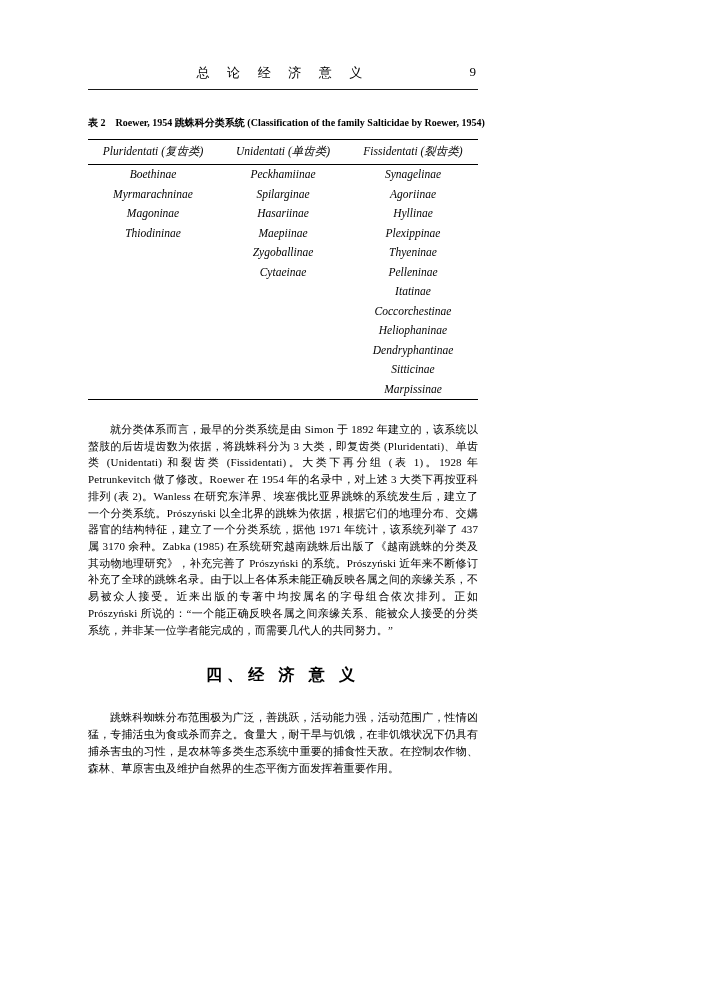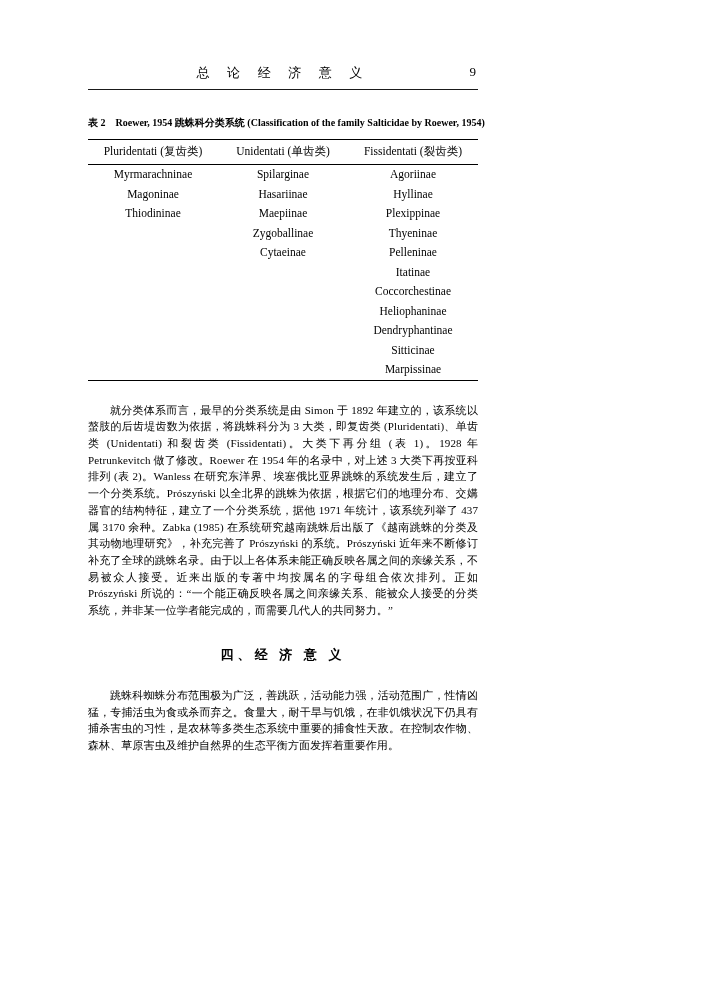--- a/index.html
+++ b/index.html
@@ -41,20 +41,21 @@
     margin: 10px 0 9px;
     white-space: nowrap;
   }
   table.cls-table {
     width: 100%;
     border-collapse: collapse;
     border-top: 1.5px solid #000;
     border-bottom: 1.5px solid #000;
     font-size: 11.5px;
     table-layout: fixed;
+    font-style: italic;
   }
   .cls-table th {
     font-weight: normal;
     text-align: center;
     border-bottom: 1px solid #000;
     padding: 4px 0 5px;
   }
   .cls-table td {
     text-align: center;
     padding: 3px 0;
@@ -64,21 +65,21 @@
   .body-par {
     font-size: 11px;
     line-height: 1.52;
     text-align: justify;
     text-indent: 2em;
     margin: 0;
     letter-spacing: 0.01em;
   }
   .par-first { margin-top: 21px; }
   .section-heading {
-    font-size: 13px;
+    font-size: 16px;
     font-weight: bold;
     text-align: center;
     letter-spacing: 0.32em;
     margin: 27px 0 23px;
   }
 </style>
 </head>
 <body>
 
 <div class="page">
@@ -94,20 +95,25 @@
 
     <table class="cls-table">
       <thead>
         <tr>
           <th>Pluridentati (复齿类)</th>
           <th>Unidentati (单齿类)</th>
           <th>Fissidentati (裂齿类)</th>
         </tr>
       </thead>
       <tbody>
+          <tr>
+            <td>Boethinae</td>
+            <td>Peckhamiinae</td>
+            <td>Synagelinae</td>
+          </tr>
           <tr>
             <td>Myrmarachninae</td>
             <td>Spilarginae</td>
             <td>Agoriinae</td>
           </tr>
           <tr>
             <td>Magoninae</td>
             <td>Hasariinae</td>
             <td>Hyllinae</td>
           </tr>

